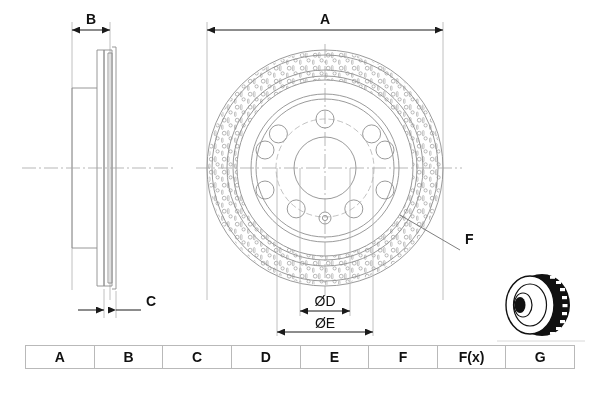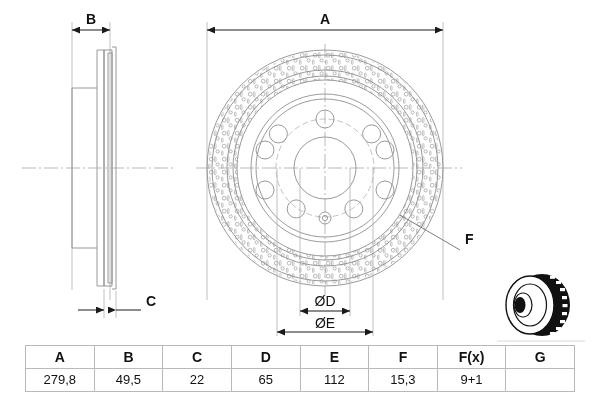--- a/index.html
+++ b/index.html
@@ -214,26 +214,16 @@
       <tr class="head">
         <td>A</td>
         <td>B</td>
         <td>C</td>
         <td>D</td>
         <td>E</td>
         <td>F</td>
         <td>F(x)</td>
         <td>G</td>
       </tr>
-      <tr class="vals">
-        <td>279,8</td>
-        <td>49,5</td>
-        <td>22</td>
-        <td>65</td>
-        <td>112</td>
-        <td>15,3</td>
-        <td>9+1</td>
-        <td></td>
-      </tr>
     </tbody>
   </table>
 
 </div>
 
 </body></html>

